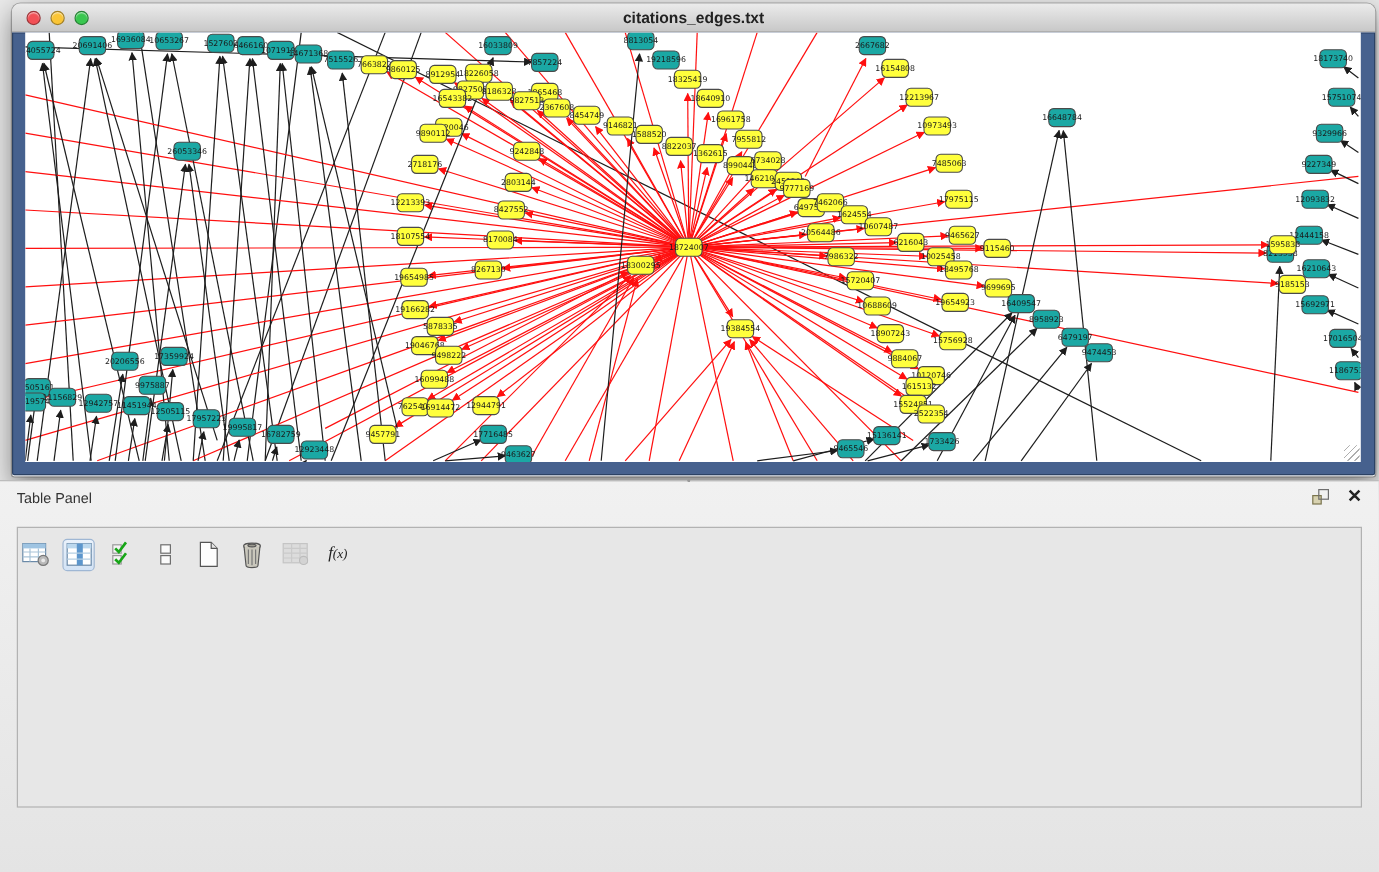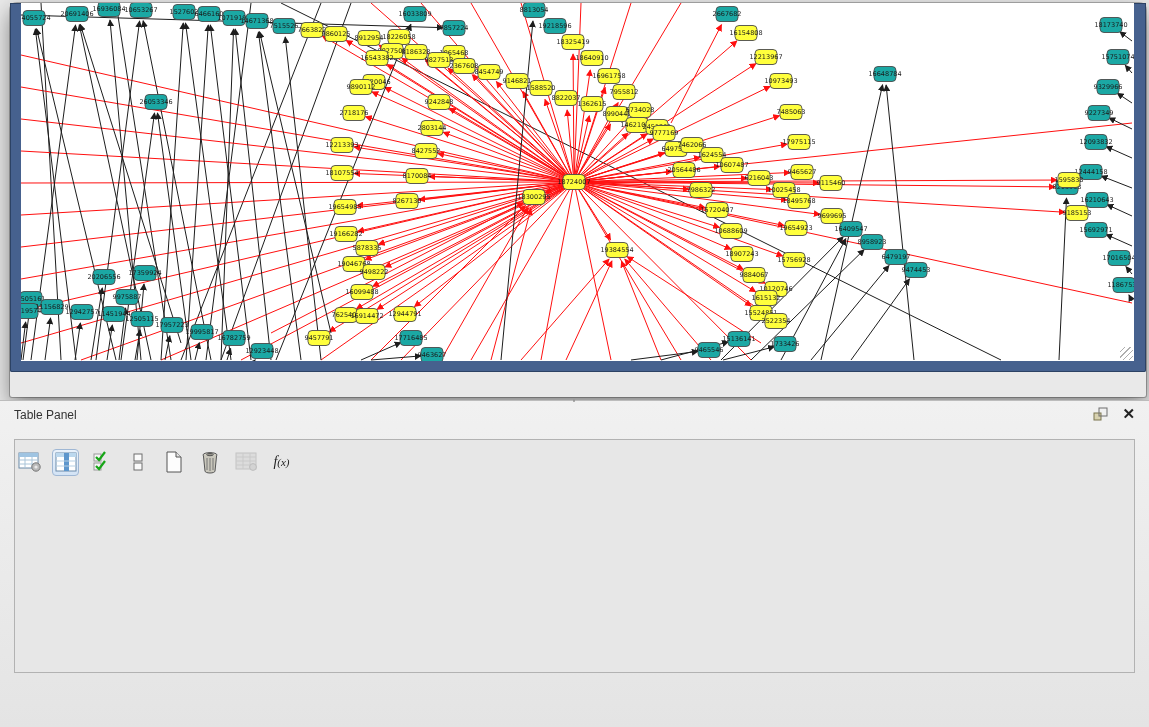--- a/index.html
+++ b/index.html
@@ -48,20 +48,28 @@
   .tb-ic.sel { border:1px solid #9fb7d4; background:linear-gradient(#eaf2fb,#d3e3f5); }
   .fx { font-size:14px; color:#222; font-family:"Liberation Serif", serif; font-style:italic; padding:0 2px; }
   .fx .sm { font-size:11px; font-style:italic; }
 </style>
 </head>
 <body>
 
 <div class="screen">
 
   <div class="net-window">
+    <div class="titlebar">
+      <div class="lights">
+        <span class="light red"></span>
+        <span class="light yel"></span>
+        <span class="light grn"></span>
+      </div>
+      <div class="title">citations_edges.txt</div>
+    </div>
     <div class="frame">
       <div class="canvas">
         <svg id="graph-svg" width="1113" height="358" viewBox="0 0 1113 358">
             <defs>
               <marker id="ar" viewBox="0 0 10 10" refX="9" refY="5" markerWidth="7" markerHeight="7" orient="auto-start-reverse">
                 <path d="M0 0L10 5L0 10z" fill="#ff0f0f"></path>
               </marker>
               <marker id="ab" viewBox="0 0 10 10" refX="9" refY="5" markerWidth="7" markerHeight="7" orient="auto-start-reverse">
                 <path d="M0 0L10 5L0 10z" fill="#1d1d1d"></path>
               </marker>

